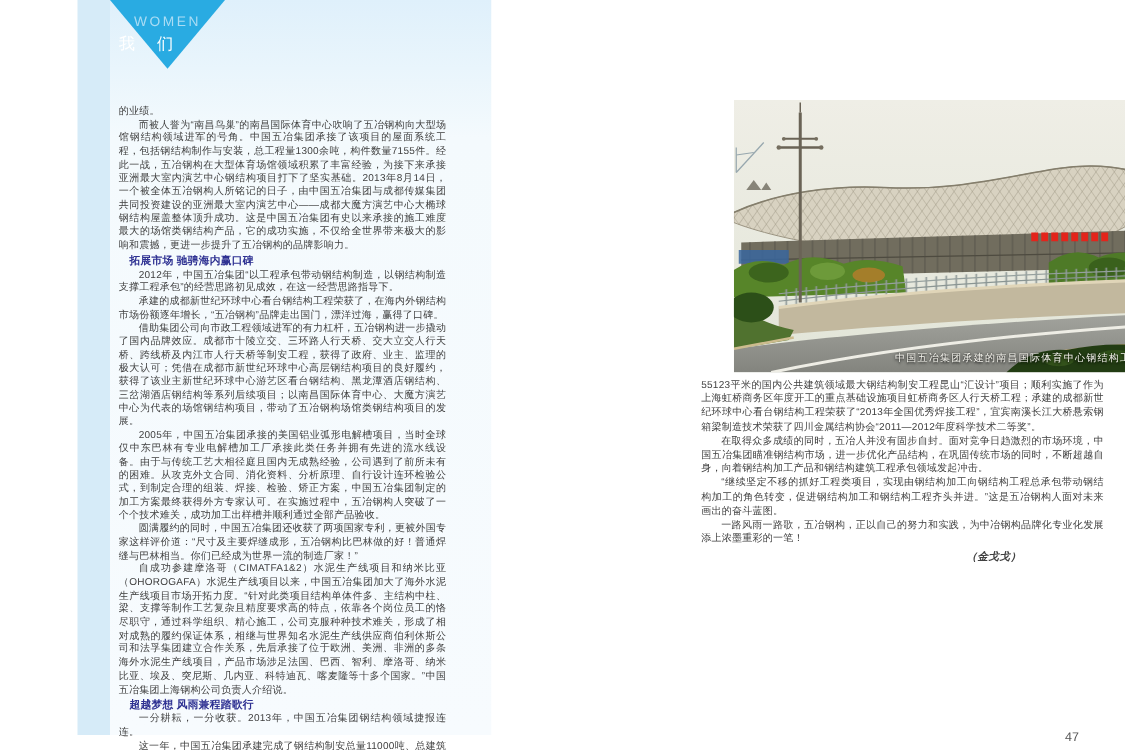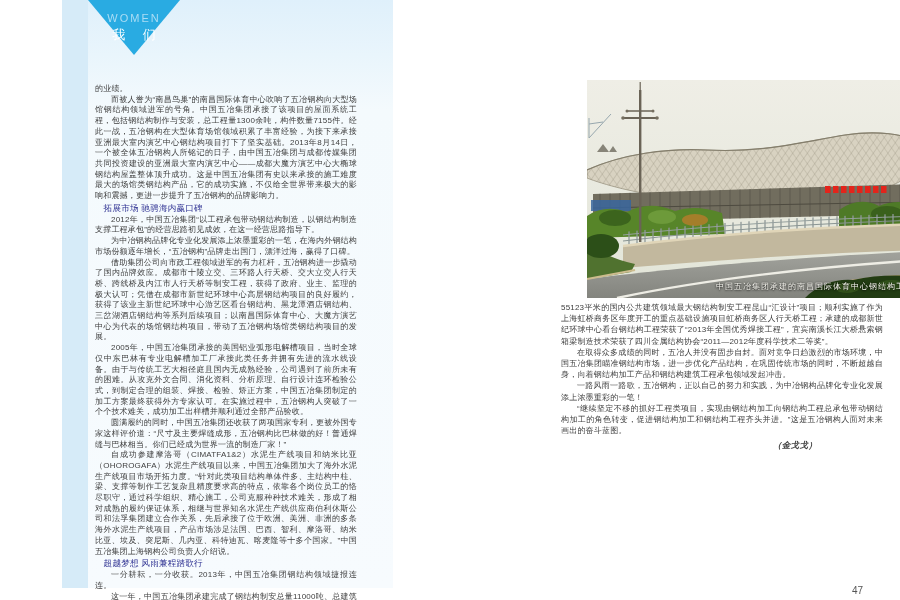--- a/index.html
+++ b/index.html
@@ -8,29 +8,29 @@
   
   .left-strip{position:absolute;left:62px;top:0;width:26px;height:588px;background:#d6ebf8;}
   .left-panel{position:absolute;left:88px;top:0;width:305px;height:588px;
               background:linear-gradient(180deg,#dff0fb 0px,#e9f5fc 55px,#f4fafd 110px,#f7fbfe 100%);}
   
   .banner-tri{position:absolute;left:88px;top:0;width:0;height:0;
               border-left:46px solid transparent;border-right:46px solid transparent;
               border-top:55px solid #29abe2;}
   .banner-en{position:absolute;left:88px;top:12px;width:92px;text-align:center;
              color:#aadcf4;font-size:11px;letter-spacing:2px;}
-  .banner-zh{position:absolute;left:88px;top:26px;width:92px;text-align:center;
+  .banner-zh{position:absolute;left:88px;top:26px;width:92px;text-align:left;
              color:#ffffff;font-size:13px;letter-spacing:7px;text-indent:7px;}
   
   .col{position:absolute;color:#404040;text-align:justify;letter-spacing:0.2px;}
   .col-left{left:95px;top:84px;width:262px;font-size:8px;line-height:10.7px;}
   .col-right{left:561px;top:302px;width:322px;font-size:8px;line-height:11.2px;}
   .col p{margin:0;text-indent:2em;}
   .col p.noindent{text-indent:0;}
-  .col h3{margin:1px 0;font-size:8.6px;line-height:11px;color:#2e3192;font-weight:normal;text-indent:1em;}
+  .col h3{margin:1px 0;font-size:8.6px;line-height:11px;color:#2e3192;font-weight:bold;text-indent:1em;}
   .byline{margin-top:4px;text-align:right;padding-right:66px;font-weight:bold;font-size:8.6px;font-style:italic;}
   
   .photo{position:absolute;left:543px;top:80px;width:335px;height:218px;overflow:hidden;margin-left:44px;}
   .photo svg{display:block;}
   .caption{position:absolute;right:8px;bottom:6px;color:#f7f6ef;font-size:8px;letter-spacing:1px;
            text-shadow:0 0 2px rgba(0,0,0,0.75),0 1px 2px rgba(0,0,0,0.55);}
   .page-num{position:absolute;left:852px;top:541px;font-size:10px;color:#555;margin-top:44px;}
 </style>
 </head>
 <body>
@@ -42,21 +42,21 @@
 
   <div class="banner-tri"></div>
   <div class="banner-en">WOMEN</div>
   <div class="banner-zh">我 们</div>
 
   <div class="col col-left">
     <p class="noindent">的业绩。</p>
     <p>而被人誉为“南昌鸟巢”的南昌国际体育中心吹响了五冶钢构向大型场馆钢结构领域进军的号角。中国五冶集团承接了该项目的屋面系统工程，包括钢结构制作与安装，总工程量1300余吨，构件数量7155件。经此一战，五冶钢构在大型体育场馆领域积累了丰富经验，为接下来承接亚洲最大室内演艺中心钢结构项目打下了坚实基础。2013年8月14日，一个被全体五冶钢构人所铭记的日子，由中国五冶集团与成都传媒集团共同投资建设的亚洲最大室内演艺中心——成都大魔方演艺中心大椭球钢结构屋盖整体顶升成功。这是中国五冶集团有史以来承接的施工难度最大的场馆类钢结构产品，它的成功实施，不仅给全世界带来极大的影响和震撼，更进一步提升了五冶钢构的品牌影响力。</p>
     <h3>拓展市场 驰骋海内赢口碑</h3>
     <p>2012年，中国五冶集团“以工程承包带动钢结构制造，以钢结构制造支撑工程承包”的经营思路初见成效，在这一经营思路指导下。</p>
-    <p>为中冶钢构品牌化专业化发展添上浓墨重彩的一笔，在海内外钢结构市场份额逐年增长，“五冶钢构”品牌走出国门，漂洋过海，赢得了口碑。</p>
+    <p>承建的成都新世纪环球中心看台钢结构工程荣获了，在海内外钢结构市场份额逐年增长，“五冶钢构”品牌走出国门，漂洋过海，赢得了口碑。</p>
     <p>借助集团公司向市政工程领域进军的有力杠杆，五冶钢构进一步撬动了国内品牌效应。成都市十陵立交、三环路人行天桥、交大立交人行天桥、跨线桥及内江市人行天桥等制安工程，获得了政府、业主、监理的极大认可；凭借在成都市新世纪环球中心高层钢结构项目的良好履约，获得了该业主新世纪环球中心游艺区看台钢结构、黑龙潭酒店钢结构、三岔湖酒店钢结构等系列后续项目；以南昌国际体育中心、大魔方演艺中心为代表的场馆钢结构项目，带动了五冶钢构场馆类钢结构项目的发展。</p>
     <p>2005年，中国五冶集团承接的美国铝业弧形电解槽项目，当时全球仅中东巴林有专业电解槽加工厂承接此类任务并拥有先进的流水线设备。由于与传统工艺大相径庭且国内无成熟经验，公司遇到了前所未有的困难。从攻克外文合同、消化资料、分析原理、自行设计连环检验公式，到制定合理的组装、焊接、检验、矫正方案，中国五冶集团制定的加工方案最终获得外方专家认可。在实施过程中，五冶钢构人突破了一个个技术难关，成功加工出样槽并顺利通过全部产品验收。</p>
     <p>圆满履约的同时，中国五冶集团还收获了两项国家专利，更被外国专家这样评价道：“尺寸及主要焊缝成形，五冶钢构比巴林做的好！普通焊缝与巴林相当。你们已经成为世界一流的制造厂家！”</p>
     <p>自成功参建摩洛哥（CIMATFA1&amp;2）水泥生产线项目和纳米比亚（OHOROGAFA）水泥生产线项目以来，中国五冶集团加大了海外水泥生产线项目市场开拓力度。“针对此类项目结构单体件多、主结构中柱、梁、支撑等制作工艺复杂且精度要求高的特点，依靠各个岗位员工的恪尽职守，通过科学组织、精心施工，公司克服种种技术难关，形成了相对成熟的履约保证体系，相继与世界知名水泥生产线供应商伯利休斯公司和法孚集团建立合作关系，先后承接了位于欧洲、美洲、非洲的多条海外水泥生产线项目，产品市场涉足法国、巴西、智利、摩洛哥、纳米比亚、埃及、突尼斯、几内亚、科特迪瓦、喀麦隆等十多个国家。”中国五冶集团上海钢构公司负责人介绍说。</p>
     <h3>超越梦想 风雨兼程踏歌行</h3>
     <p>一分耕耘，一分收获。2013年，中国五冶集团钢结构领域捷报连连。</p>
     <p>这一年，中国五冶集团承建完成了钢结构制安总量11000吨、总建筑面积</p>
   </div>
 
   <div class="photo">
@@ -163,20 +163,20 @@
           <circle cx="66" cy="31" r="1.5" fill="#756e5f"></circle>
         <line x1="53.2" y1="2" x2="53.2" y2="10" stroke="#6a6356" stroke-width="1.2"></line>
       </g>
     </svg>
     <div class="caption">中国五冶集团承建的南昌国际体育中心钢结构工程</div>
   </div>
 
   <div class="col col-right">
     <p class="noindent">55123平米的国内公共建筑领域最大钢结构制安工程昆山“汇设计”项目；顺利实施了作为上海虹桥商务区年度开工的重点基础设施项目虹桥商务区人行天桥工程；承建的成都新世纪环球中心看台钢结构工程荣获了“2013年全国优秀焊接工程”，宜宾南溪长江大桥悬索钢箱梁制造技术荣获了四川金属结构协会“2011—2012年度科学技术二等奖”。</p>
     <p>在取得众多成绩的同时，五冶人并没有固步自封。面对竞争日趋激烈的市场环境，中国五冶集团瞄准钢结构市场，进一步优化产品结构，在巩固传统市场的同时，不断超越自身，向着钢结构加工产品和钢结构建筑工程承包领域发起冲击。</p>
+    <p>“继续坚定不移的抓好工程类项目，实现由钢结构加工向钢结构工程总承包带动钢结构加工的角色转变，促进钢结构加工和钢结构工程齐头并进。”这是五冶钢构人面对未来画出的奋斗蓝图。</p>
     <p>一路风雨一路歌，五冶钢构，正以自己的努力和实践，为中冶钢构品牌化专业化发展添上浓墨重彩的一笔！</p>
-    <p>“继续坚定不移的抓好工程类项目，实现由钢结构加工向钢结构工程总承包带动钢结构加工的角色转变，促进钢结构加工和钢结构工程齐头并进。”这是五冶钢构人面对未来画出的奋斗蓝图。</p>
     <div class="byline">（金戈戈）</div>
   </div>
 
   <div class="page-num">47</div>
 
 </div>
 
 </body></html>

